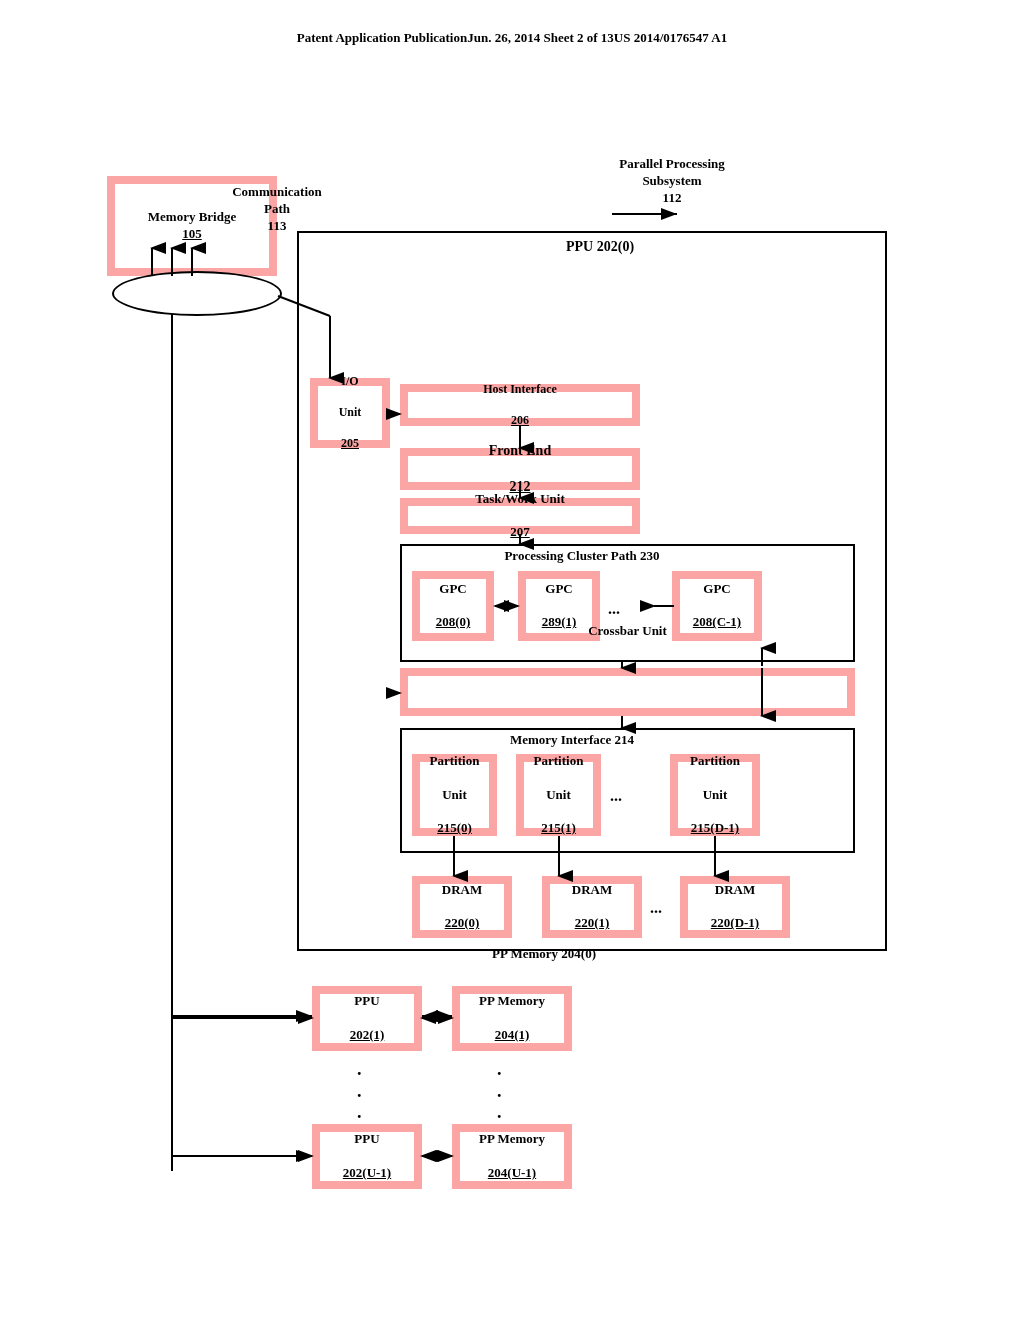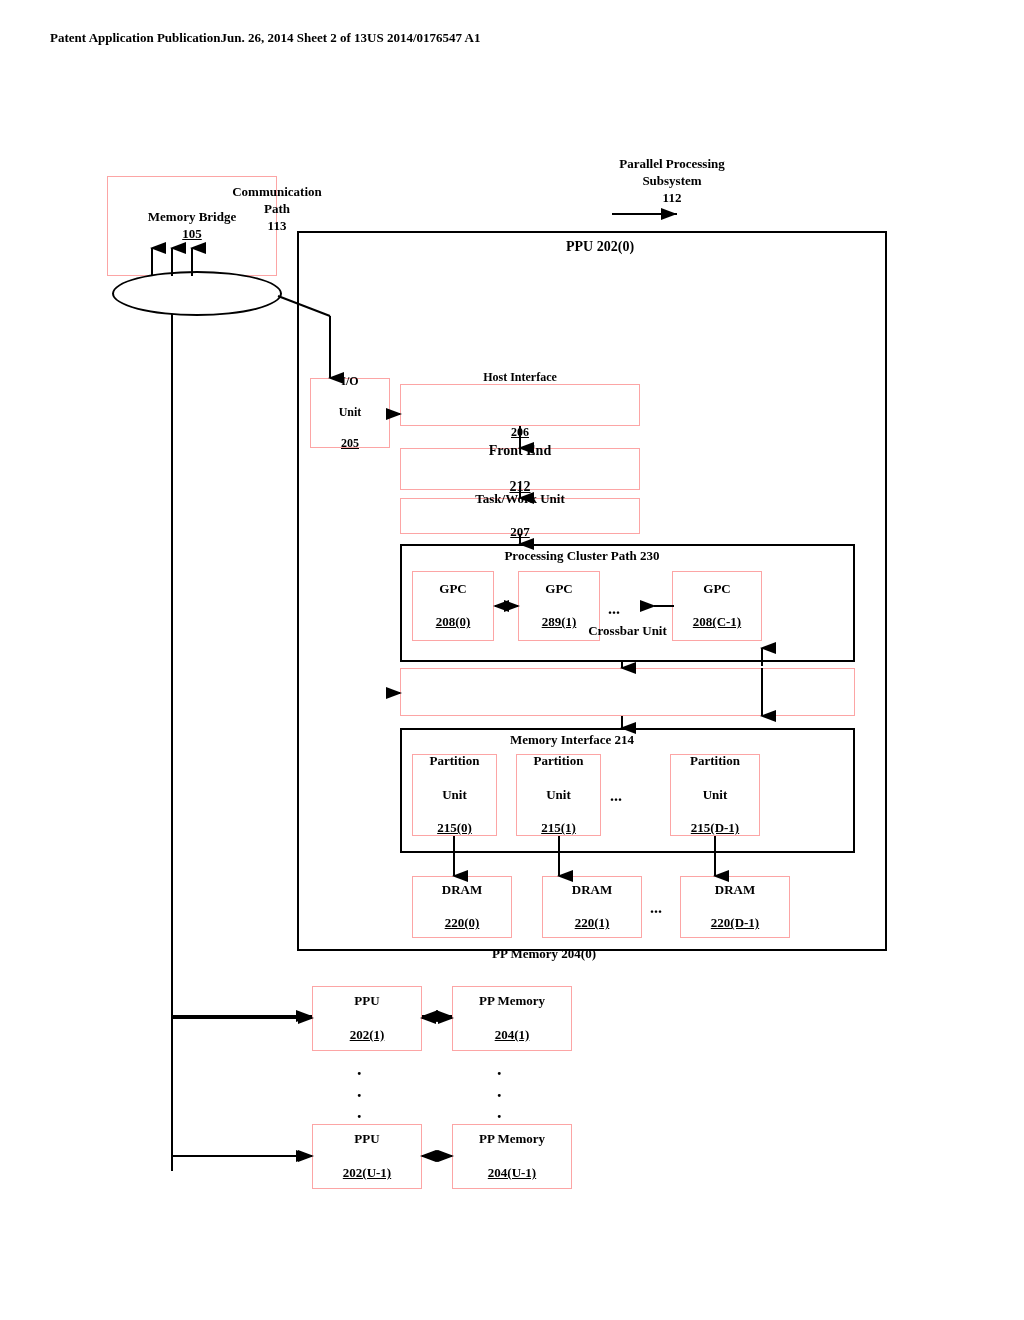--- a/index.html
+++ b/index.html
@@ -16,39 +16,39 @@
       width: 1024px;
       min-height: 1320px;
       background: #fff;
       position: relative;
       padding: 30px 50px;
     }
 
     
     .header {
       display: flex;
-      justify-content: flex-start;
+      justify-content: center;
       align-items: flex-start;
       margin-bottom: 30px;
       font-size: 13px;
       font-weight: bold;
     }
 
     
     .diagram {
       position: relative;
       width: 920px;
       height: 1170px;
       margin: 0 auto;
     }
 
     
     .box {
       position: absolute;
-      border: 1px solid #fca5a5;
+      border: 8px solid #fca5a5;
       background: #fff;
       display: flex;
       flex-direction: column;
       align-items: center;
       justify-content: center;
       text-align: center;
       font-size: 13px;
       font-weight: bold;
       line-height: 1.3;
     }
@@ -211,21 +211,21 @@
     </div>
 
     <div class="box" style="left:258px; top:302px; width:80px; height:70px; font-size:12px;">
       <span>I/O</span>
         <br>
       <span>Unit</span>
         <br>
       <span class="underline">205</span>
     </div>
 
-    <div class="box" style="left:348px; top:308px; width:240px; height:42px; font-size:12px;gap:12px;">
+    <div class="box" style="left:348px; top:308px; width:240px; height:42px; font-size:12px;">
       <span>Host Interface</span>&nbsp;<span class="underline">206</span>
     </div>
 
     <div class="box" style="left:348px; top:372px; width:240px; height:42px; font-size:14px;">
       <span>Front End</span>&nbsp;<span class="underline">212</span>
     </div>
 
     <div class="box" style="left:348px; top:422px; width:240px; height:36px; font-size:13px;">
       <span>Task/Work Unit</span>&nbsp;<span class="underline">207</span>
     </div>

